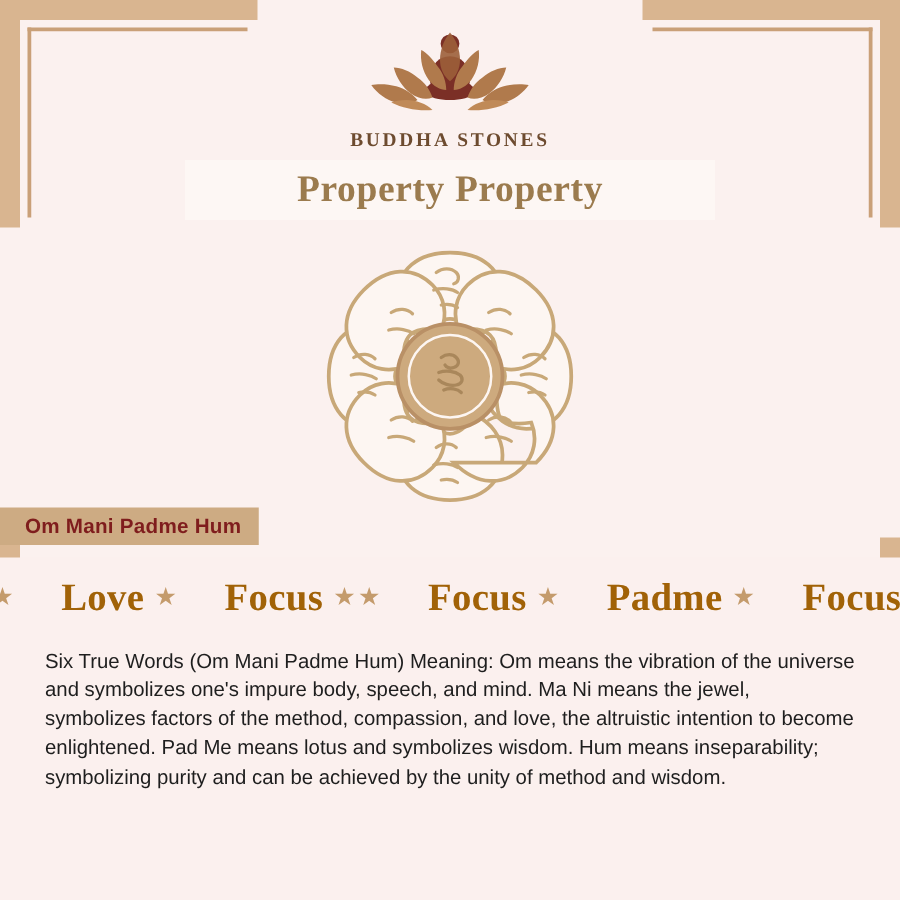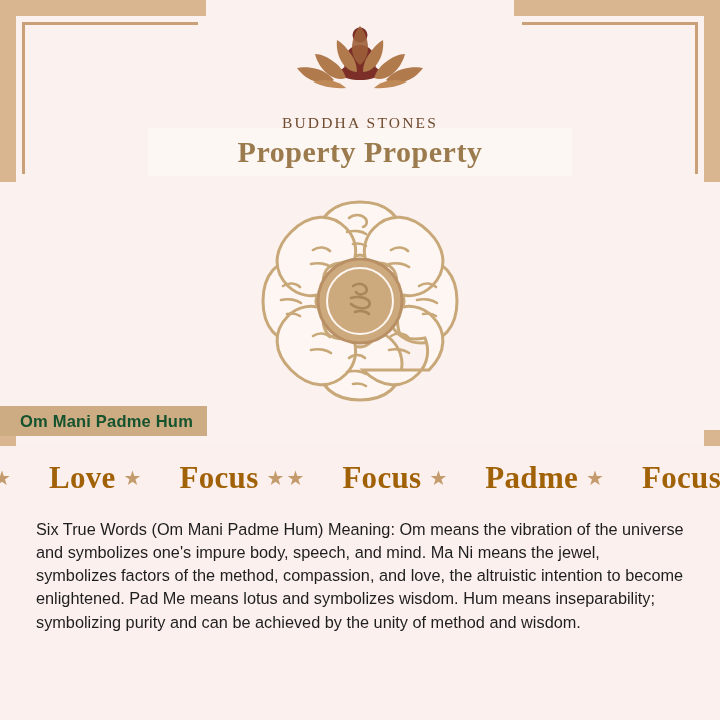--- a/index.html
+++ b/index.html
@@ -45,25 +45,25 @@
   
   .logo-wrap {
     position: absolute;
     left: 0; right: 0; top: 18px;
     display: flex;
     flex-direction: column;
     align-items: center;
   }
   .lotus-logo { width: 150px; height: 82px; display: block; }
   .brand-name {
-    margin-top: 14px;
+    margin-top: 4px;
     font-size: 15.5px;
     letter-spacing: 2.2px;
     color: #6d4b2f;
-    font-weight: 400;
+    font-weight: 700;
     font-family: "Liberation Serif", serif;
   }
 
   
   .title-band {
     position: absolute;
     left: 148px;
     top: 128px;
     width: 424px;
     height: 48px;
@@ -90,21 +90,21 @@
   }
   .mandala { width: 278px; height: 230px; }
 
   
   .tag {
     position: absolute;
     left: 0;
     top: 406px;
     height: 30px;
     background: #cdab83;
-    color: #14532d;
+    color: #7f1d1d;
     font-size: 16.5px;
     font-weight: 700;
     display: flex;
     align-items: center;
     padding: 0 14px 0 20px;
     letter-spacing: 0.2px;
   }
 
   
   .lower {

